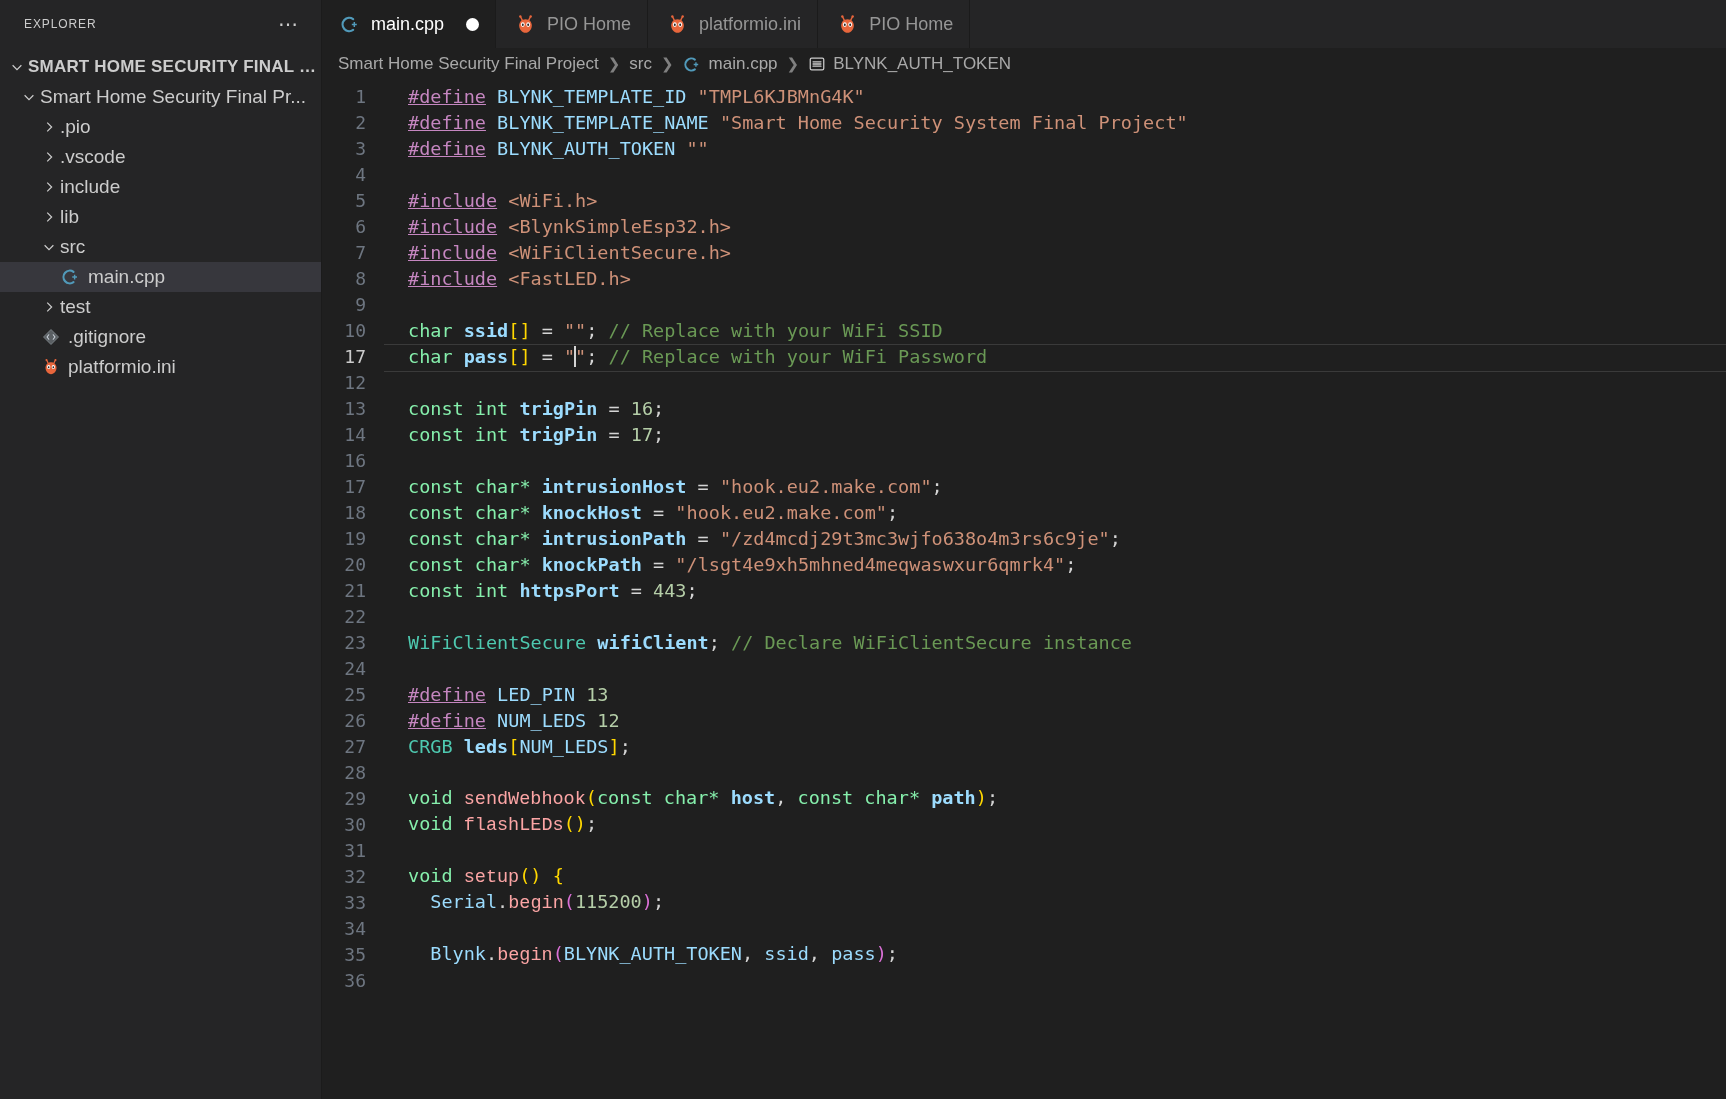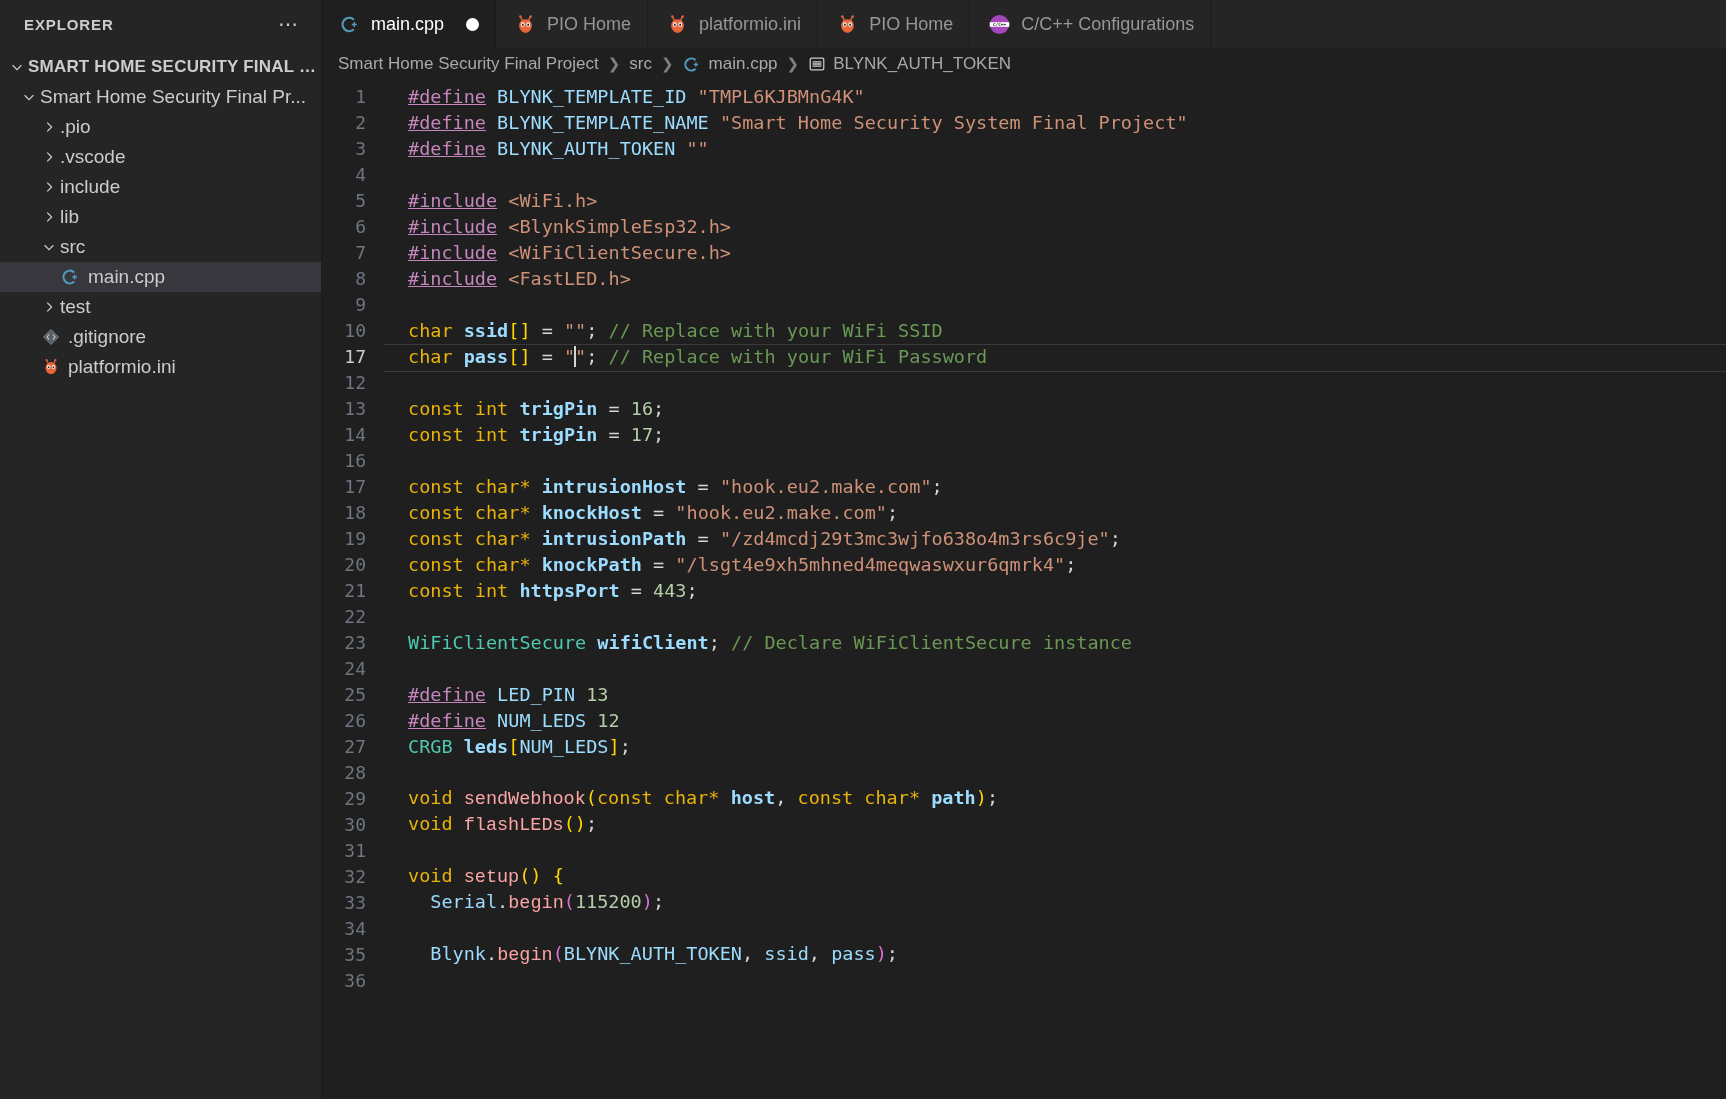--- a/index.html
+++ b/index.html
@@ -19,22 +19,22 @@
     background: #252526;
     display: flex; flex-direction: column;
     border-right: 1px solid #1b1b1b;
   }
   .sb-header {
     height: 48px; display: flex; align-items: center;
     justify-content: space-between;
     padding: 0 22px 0 24px;
   }
   .sb-title {
-    font-size: 15px; letter-spacing: .9px; color: #cccccc;
-    font-weight: 700;
+    font-size: 12px; letter-spacing: .9px; color: #cccccc;
+    font-weight: 400;
   }
   .sb-dots { color: #cccccc; font-size: 20px; line-height: 8px; letter-spacing:1px; cursor: pointer; }
 
   .tree { padding-top: 4px; font-size: 19px; color: #cccccc; }
   .row {
     height: 30px; display: flex; align-items: center;
     white-space: nowrap; overflow: hidden; cursor: pointer;
     position: relative;
   }
   .row.selected { background: #37373d; }
@@ -101,21 +101,21 @@
     width: 62px; min-width:62px; text-align: right; padding-right: 18px;
     color:#6e7681; font-size:18px; user-select:none;
   }
   .cline.current .ln { color:#cccccc; }
   .ctext { white-space: pre; padding-left: 24px; }
 
   
   .t-pre  { color:#C586C0;text-decoration:underline; }
   .t-id   { color:#9CDCFE; }
   .t-str  { color:#CE9178; }
-  .t-kw   { color:#eab308; }
+  .t-kw   { color:#86efac; }
   .t-com  { color:#6A9955; }
   .t-num  { color:#B5CEA8; }
   .t-type { color:#4EC9B0;margin-top:28px; }
   .t-fn   { color:#fca5a5;font-family:Liberation Mono, monospace; }
   .t-b1   { color:#FFD700; }
   .t-b2   { color:#DA70D6; }
   .t-plain{ color:#d4d4d4; }
   .bold   { font-weight:bold; }
 
   .cursor {
@@ -303,30 +303,20 @@
             <path d="M12 6.4c4.1 0 6.6 3 6.6 6.6 0 4.1-3 7.6-6.6 7.6s-6.6-3.5-6.6-7.6c0-3.6 2.5-6.6 6.6-6.6z" fill="#e8663c"></path>
             <ellipse cx="9.2" cy="12.1" rx="2.0" ry="2.4" fill="#ffffff"></ellipse>
             <ellipse cx="14.8" cy="12.1" rx="2.0" ry="2.4" fill="#ffffff"></ellipse>
             <ellipse cx="9.2" cy="12.3" rx="1.0" ry="1.3" fill="#2b2b2b"></ellipse>
             <ellipse cx="14.8" cy="12.3" rx="1.0" ry="1.3" fill="#2b2b2b"></ellipse>
           </svg>
         </span>
         <span>PIO Home</span>
       </div>
 
-      <div class="tab">
-        <span class="tab-ico">
-          <svg width="23" height="23" viewBox="0 0 24 24">
-            <circle cx="12" cy="12" r="10" fill="#a347ba"></circle>
-            <rect x="1.8" y="9.6" width="20.4" height="4.8" fill="#ffffff"></rect>
-            <text x="12" y="13.4" font-size="4.6" font-family="DejaVu Sans Mono, monospace" font-weight="bold" fill="#1b1b1b" text-anchor="middle">C/C++</text>
-          </svg>
-        </span>
-        <span>C/C++ Configurations</span>
-      </div>
 
     </div>
 
     <div class="breadcrumb">
       <span class="bc-item">
         <span>Smart Home Security Final Project</span>
       </span>
       <span class="bc-sep">❯</span>
       <span class="bc-item">
         <span>src</span>

